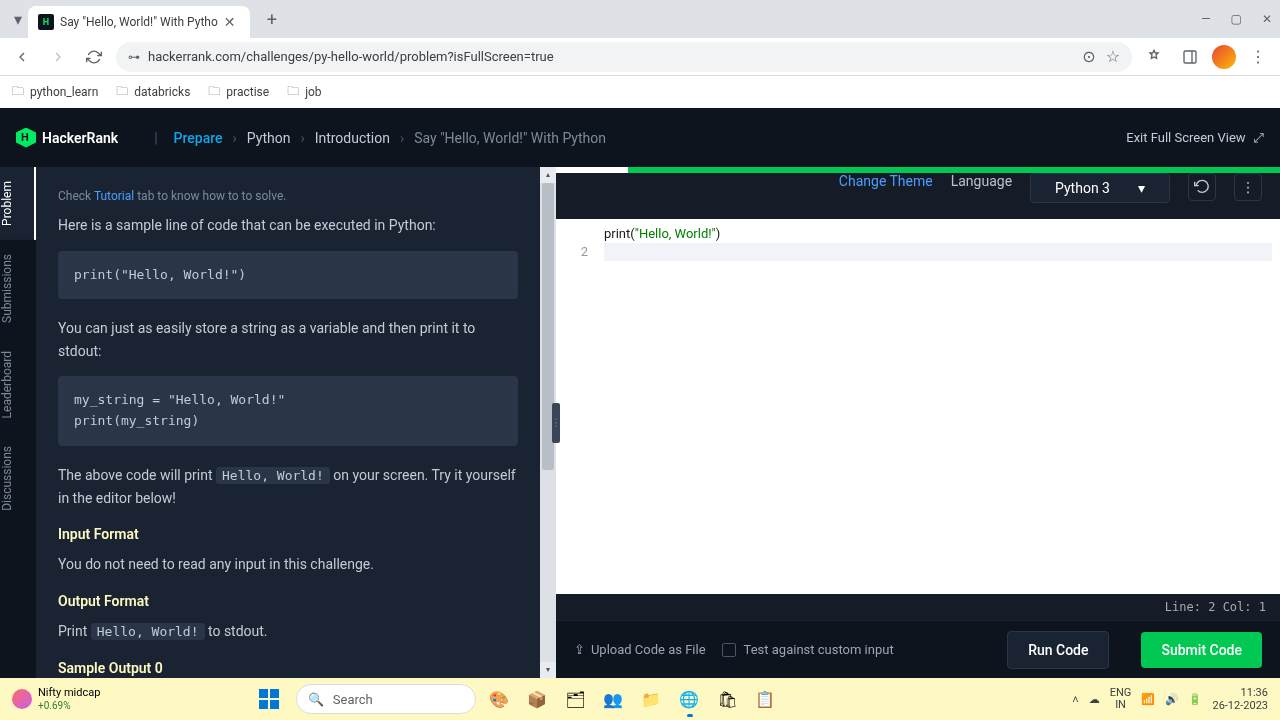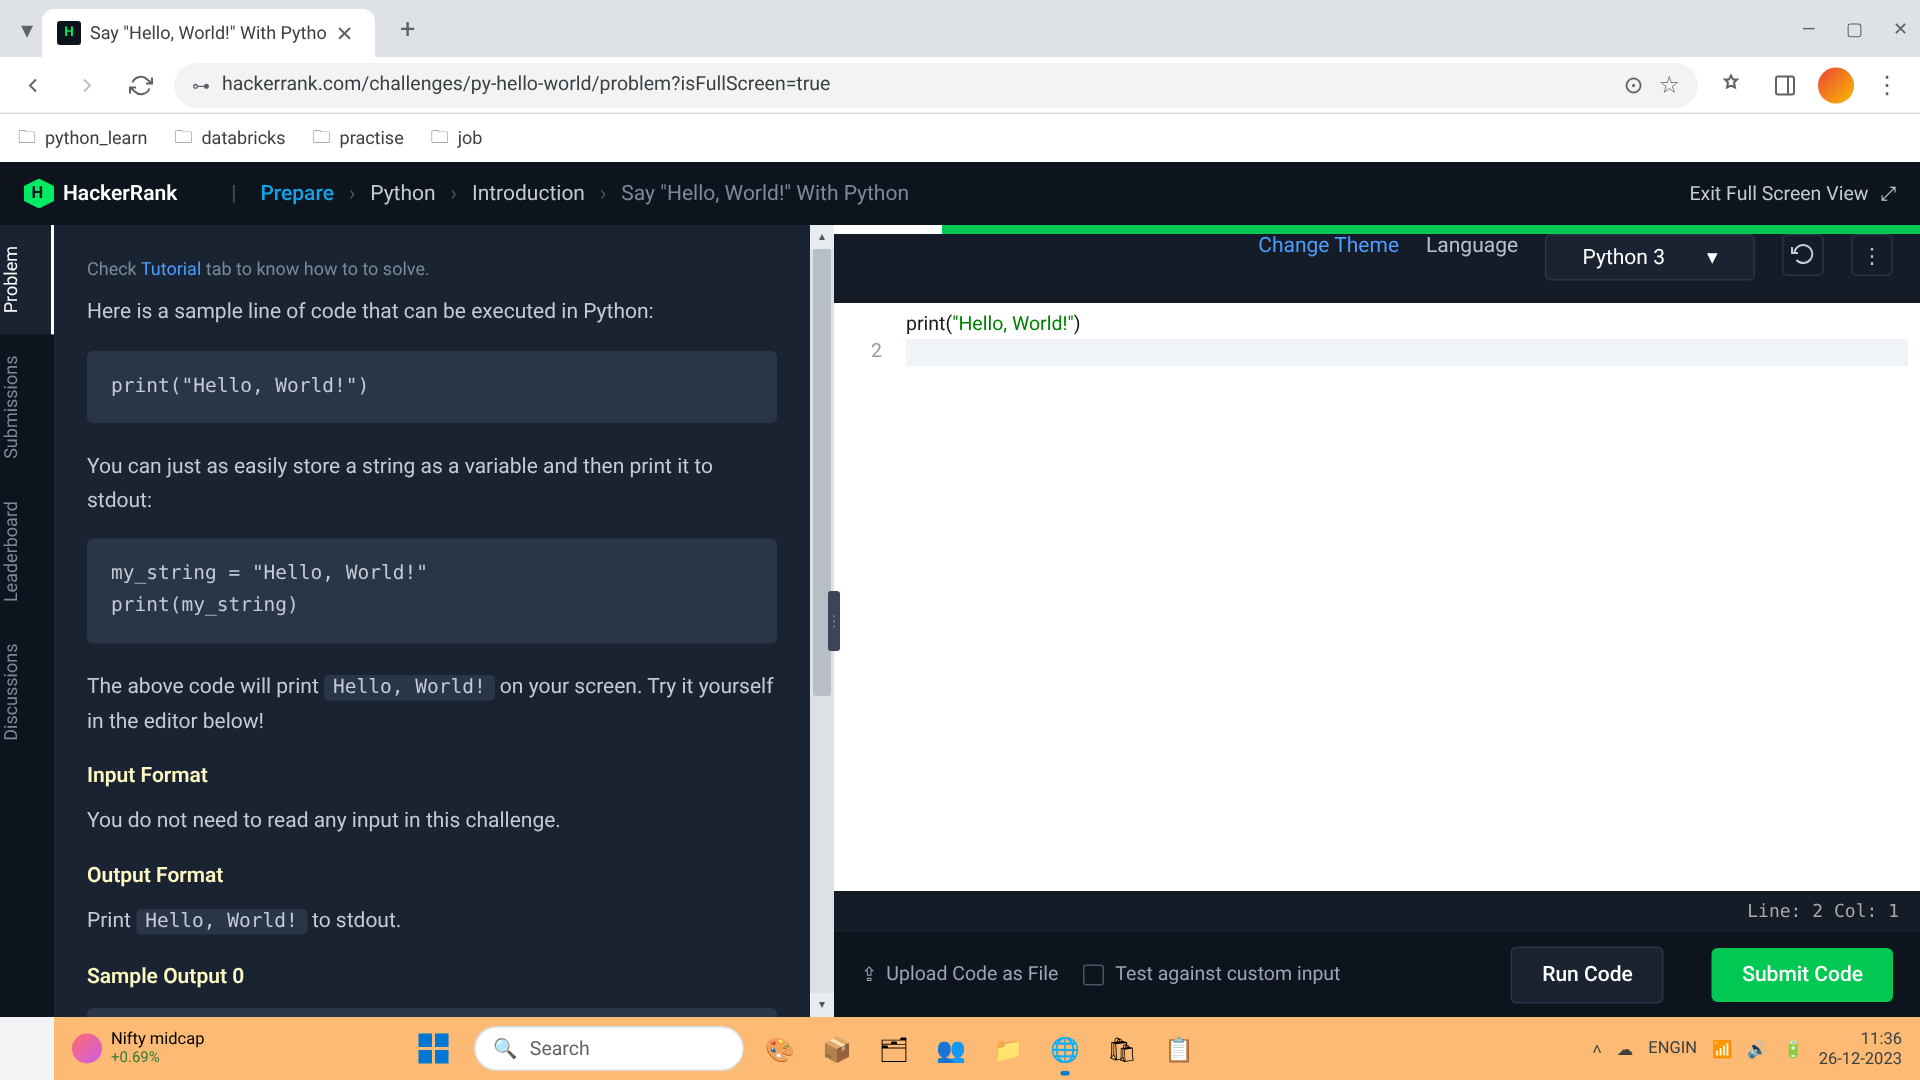--- a/index.html
+++ b/index.html
@@ -24,21 +24,21 @@
 .url { color: #3c4043; font-size: 13px; flex: 1; }
 .addr-icons { display: flex; gap: 10px; color: #5f6368; }
 .toolbar-right { display: flex; gap: 8px; align-items: center; }
 .avatar-chrome { width: 24px; height: 24px; border-radius: 50%; background: linear-gradient(135deg, #ea4335, #fbbc04); }
 
 .bookmarks-bar { background: #fff; height: 32px; display: flex; align-items: center; padding: 0 12px; gap: 18px; }
 .bookmark { display: flex; align-items: center; gap: 6px; font-size: 12px; color: #3c4043; cursor: pointer; }
 .folder-icon { color: #5f6368; }
 
 
-.hr-header { background: #0e141e; height: 42px; display: flex; align-items: center; padding: 0 16px; color: #c2cbd6; font-size: 14px; }
+.hr-header { background: #0e141e; height: 59px; display: flex; align-items: center; padding: 0 16px; color: #c2cbd6; font-size: 14px; }
 .hr-logo { display: flex; align-items: center; gap: 6px; font-weight: 600; color: #fff; margin-right: 20px; }
 .hr-logo-icon { width: 20px; height: 20px; background: #00ea64; clip-path: polygon(50% 0, 100% 25%, 100% 75%, 50% 100%, 0 75%, 0 25%); position: relative; }
 .hr-logo-icon::after { content: 'H'; position: absolute; color: #0e141e; font-size: 11px; font-weight: bold; left: 5px; top: 3px; }
 .divider { color: #4a5568; margin: 0 16px; }
 .breadcrumb { display: flex; align-items: center; gap: 10px; }
 .breadcrumb-item { cursor: pointer; }
 .breadcrumb-item.active { color: #0ea5e9; font-weight: 500; }
 .breadcrumb-sep { color: #4a5568; }
 .breadcrumb-current { color: #7a8a9a; }
 .exit-fs { margin-left: auto; display: flex; align-items: center; gap: 8px; cursor: pointer; font-size: 13px; }
@@ -87,21 +87,21 @@
 
 .editor-footer { height: 58px; background: #0e141e; display: flex; align-items: center; padding: 0 18px; gap: 16px; border-top: 1px solid #1a2332; }
 .upload-link { display: flex; align-items: center; gap: 6px; color: #9aa5b5; font-size: 13px; cursor: pointer; }
 .checkbox-wrap { display: flex; align-items: center; gap: 8px; color: #9aa5b5; font-size: 13px; }
 .checkbox { width: 14px; height: 14px; border: 1px solid #4a5568; border-radius: 2px; cursor: pointer; }
 .btn { padding: 10px 20px; border-radius: 4px; font-size: 14px; font-weight: 500; cursor: pointer; border: none; margin-left: 16px; }
 .btn-run { background: #1a2332; color: #fff; border: 1px solid #2a3548; margin-left: auto; }
 .btn-submit { background: #00c853; color: #fff; }
 
 
-.taskbar { height: 42px; background: #fdba74; display: flex; align-items: center; padding: 0 12px; gap: 8px; margin-left: 36px; }
+.taskbar { height: 42px; background: #fef9c3; display: flex; align-items: center; padding: 0 12px; gap: 8px; }
 .stock-widget { display: flex; align-items: center; gap: 6px; font-size: 11px; }
 .stock-icon { width: 20px; height: 20px; border-radius: 50%; background: linear-gradient(135deg, #ff6b6b, #cc5de8); }
 .stock-text { display: flex; flex-direction: column; line-height: 1.1; }
 .stock-change { color: #2e7d32; font-size: 10px; }
 .taskbar-center { margin: 0 auto; display: flex; align-items: center; gap: 8px; }
 .start-btn { width: 38px; height: 32px; display: flex; align-items: center; justify-content: center; cursor: pointer; }
 .win-logo { width: 20px; height: 20px; display: grid; grid-template-columns: 1fr 1fr; grid-template-rows: 1fr 1fr; gap: 2px; }
 .win-logo span { background: #0078d4; }
 .search-box { background: #fff; border-radius: 16px; height: 30px; width: 180px; display: flex; align-items: center; padding: 0 12px; gap: 8px; color: #5f6368; font-size: 13px; border: 1px solid #dadce0; }
 .task-icons { display: flex; gap: 6px; }
@@ -326,21 +326,21 @@
       <div class="task-icon">👥</div>
       <div class="task-icon">📁</div>
       <div class="task-icon chrome-ico">🌐</div>
       <div class="task-icon">🛍</div>
       <div class="task-icon">📋</div>
     </div>
   </div>
   <div class="tray">
     <span class="tray-icon">˄</span>
     <span class="tray-icon">☁</span>
-    <div style="display:flex;flex-direction:row;align-items:center;line-height:1.1">
+    <div style="display:flex;flex-direction:column;align-items:center;line-height:1.1">
       <span>ENG</span>
       <span>IN</span>
     </div>
     <span class="tray-icon">📶</span>
     <span class="tray-icon">🔊</span>
     <span class="tray-icon">🔋</span>
     <div class="clock">
       <span>11:36</span>
       <span>26-12-2023</span>
     </div>

